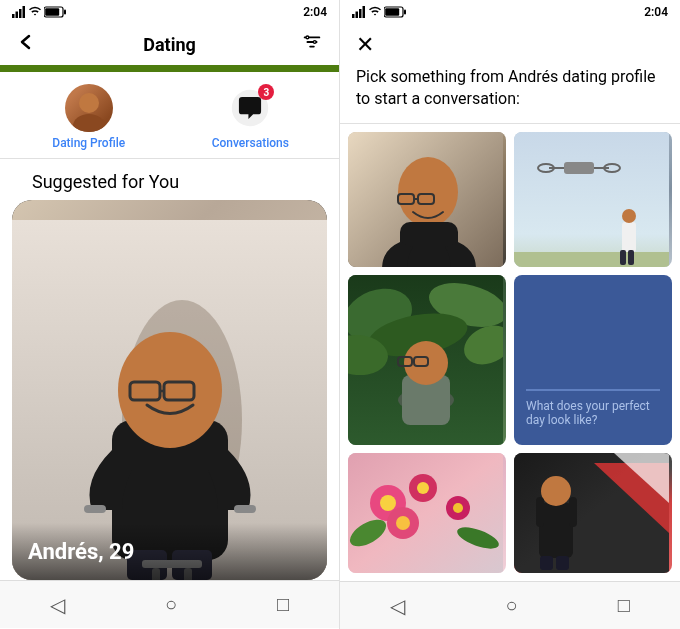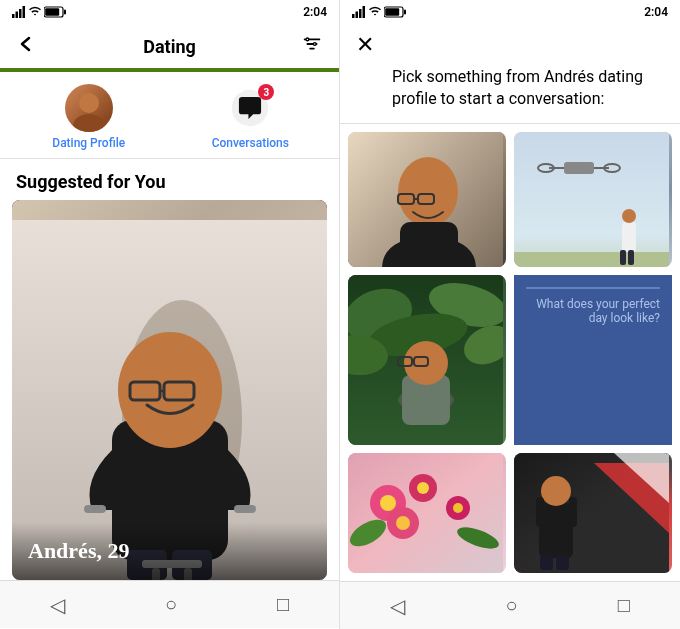--- a/index.html
+++ b/index.html
@@ -40,21 +40,21 @@
       align-items: center;
       font-size: 11px;
     }
 
     .header {
       height: 48px;
       display: flex;
       align-items: center;
       justify-content: space-between;
       padding: 0 16px;
-      border-bottom: 4px solid #4d7c0f;
+      border-bottom: 7px solid #4d7c0f;
     }
 
     .header-title {
       font-size: 18px;
       font-weight: 700;
       color: #000;
       position: absolute;
       left: 50%;
       transform: translateX(-50%);
     }
@@ -117,34 +117,34 @@
       height: 16px;
       font-size: 10px;
       display: flex;
       align-items: center;
       justify-content: center;
       font-weight: 700;
     }
 
     .section-title {
       font-size: 18px;
-      font-weight: 700;
+      font-weight: 400;
       padding: 12px 16px 8px;
       color: #000;
+      margin-left: 16px;
     }
 
     .profile-card {
       margin: 0 12px;
-      border-radius: 8px;
+      border-radius: 20px;
       overflow: hidden;
       position: relative;
       flex: 1;
       background: #222;
       max-height: 380px;
-      font-family: Liberation Serif, serif;
     }
 
     .profile-photo-placeholder {
       width: 100%;
       height: 380px;
       background: linear-gradient(135deg, #d4c5b0 0%, #b8a898 30%, #c8b9a8 60%, #a09080 100%);
       position: relative;
       overflow: hidden;
     }
 
@@ -219,21 +219,20 @@
       cursor: pointer;
       background: none;
       border: none;
       margin-bottom: 8px;
     }
 
     .right-subtitle {
       font-size: 16px;
       color: #000;
       line-height: 1.4;
-      margin-left: 36px;
     }
 
     .grid-container {
       flex: 1;
       overflow-y: auto;
       padding: 8px;
       display: grid;
       grid-template-columns: 1fr 1fr;
       grid-template-rows: auto auto auto;
       gap: 8px;
@@ -271,27 +270,26 @@
 
     .photo-6 {
       height: 120px;
       background: linear-gradient(160deg, #2a2a2a 0%, #4a4a4a 40%, #d04040 60%, #e06060 100%);
       position: relative;
     }
 
     .text-card {
       background: #3b5998;
       padding: 12px;
-      border-radius: 0;
+      border-radius: 8px;
       color: #fff;
       height: 170px;
       display: flex;
-      flex-direction: row;
+      flex-direction: column;
       justify-content: flex-end;
-      text-align: right;
     }
 
     .text-card-question {
       font-size: 12px;
       color: #aac0e8;
       margin-bottom: 6px;
       border-top: 2px solid #6080c0;
       padding-top: 8px;
     }
 

